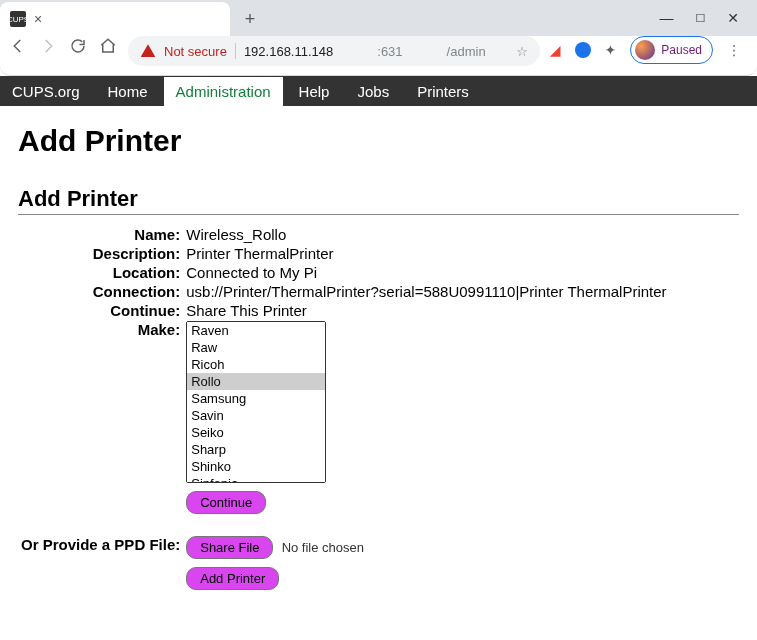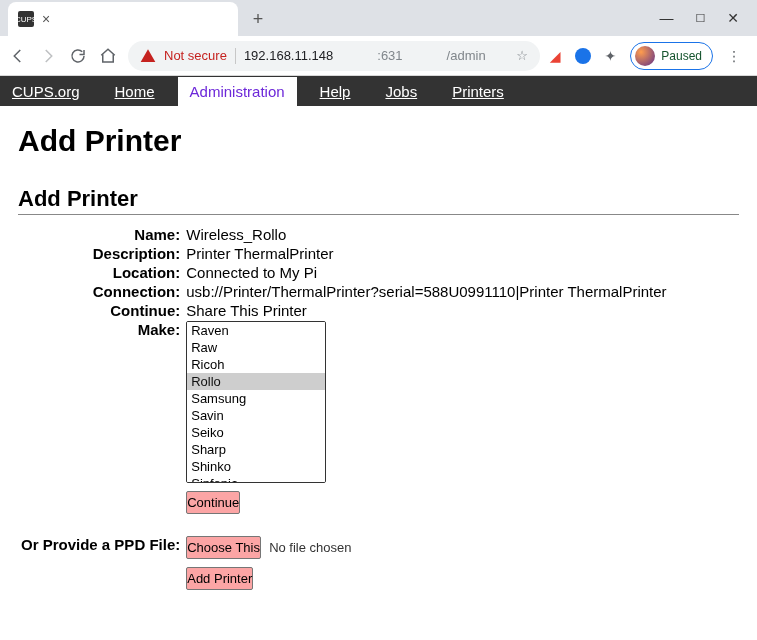--- a/index.html
+++ b/index.html
@@ -12,21 +12,21 @@
     height: 640px;
     overflow: hidden;
     position: relative;
   }
   
   .titlebar {
     height: 36px;
     background: #dee1e6;
     display: flex;
     align-items: flex-end;
-    padding-left: 8px;
+    padding-left: 0;
     position: relative;
   }
   .tab {
     background: #fff;
     border-radius: 8px 8px 0 0;
     height: 34px;
     display: flex;
     align-items: center;
     padding: 0 10px 0 10px;
     gap: 8px;
@@ -45,70 +45,70 @@
     width: 28px; height:28px; display:flex; align-items:center; justify-content:center;
     font-size:18px; color:#555; cursor:pointer; margin-left:6px; margin-bottom:3px;
   }
   .win-controls {
     position:absolute; right:0; top:0; height:36px; display:flex; align-items:center;
     gap: 22px; padding-right:18px;
   }
   .win-controls span { font-size:14px; color:#333; cursor:pointer;}
   .toolbar {
     height: 40px; background:#fff; border-bottom:1px solid #d8d8d8;
-    display:flex; align-items:center; padding:0 8px; gap:10px;
+    display:flex; align-items:flex-start; padding:0 8px; gap:10px;border-radius:10px;
   }
   .tb-icon { width:20px; height:20px; display:flex; align-items:center; justify-content:center; color:#5f6368; cursor:pointer; }
   .tb-icon svg { width:18px; height:18px; fill:none; stroke:#5f6368; stroke-width:2; }
   .addrbar {
     flex:1; height:30px; background:#f1f3f4; border-radius:15px;
     display:flex; align-items:center; padding:0 12px; gap:8px;
     color:#5f6368; font-size:13px;
   }
   .addrbar .notsecure { color:#c5221f; }
   .addrbar .divider { width:1px; height:16px; background:#c7c7c7;}
   .addrbar .url { flex:1; color:#202124;}
   .addrbar .url .gray { color:#80868b;padding-left:44px;}
   .actions { display:flex; align-items:center; gap:14px; padding-right:8px;}
   .avatar {
     width:20px; height:20px; border-radius:50%;
     background: radial-gradient(circle at 30% 30%, #ff9d4d, #5e2f8a);
   }
   .paused-chip {
     display:flex; align-items:center; gap:6px;
-    border:1px solid #1a73e8; color:#14532d;
+    border:1px solid #1a73e8; color:#701a75;
     border-radius:14px; padding:3px 10px 3px 4px; font-size:12px;
   }
   
   .nav {
     background:#333; color:#fff; height:30px;
-    display:flex; align-items:center; gap:11px; font-size:15px;text-decoration:underline;
+    display:flex; align-items:center; gap:4px; font-size:15px;
   }
   .nav a {
     color:#fff; text-decoration:none; padding:6px 12px; cursor:pointer;
   }
-  .nav a.active { background:#fff; color:#6d28d9; }
+  .nav a.active { background:#fff; color:#15803d; }
   
   .content { padding: 8px 18px 0 18px; }
   h1.big { font-size:30px; font-weight:bold; margin:10px 0 28px 0;}
   h2.section {
     font-size:22px; font-weight:bold; margin:0 0 4px 0;
     border-bottom:1px solid #888; padding-bottom:2px;
   }
   table.form { border-collapse:collapse; margin-top:10px;}
   table.form td { vertical-align:top; padding:1px 3px; font-size:15px;}
   table.form td.label { text-align:right; font-weight:bold; white-space:nowrap;}
   select.make {
     width:140px; height:162px; font-family:Arial; font-size:13px;
     border:1px solid #333;
   }
   select.make option { padding:1px 4px;}
   .btn {
-    background:#fca5a5; border:1px solid #767676; border-radius:2px;
-    padding:3px 0; font-size:13px; cursor:pointer;
+    background:#d946ef; border:1px solid #767676; border-radius:10px;
+    padding:3px 13px; font-size:13px; cursor:pointer;
   }
   .filechosen { font-size:13px; color:#333; margin-left:4px;margin-top:14px;}
   .spacer-row td { height:6px;}
 </style>
 </head>
 <body>
 
 <div class="titlebar">
   <div class="tab">
     <div class="favicon">CUPS</div>
@@ -226,21 +226,21 @@
     <tr>
       <td></td>
       <td><button class="btn">Continue</button></td>
     </tr>
     <tr>
           <td colspan="2" style="height:20px;"></td>
         </tr>
     <tr>
       <td class="label">Or Provide a PPD File:</td>
       <td>
-        <button class="btn">Choose This</button>
+        <button class="btn">Share File</button>
         <span class="filechosen">No file chosen</span>
       </td>
     </tr>
     <tr class="spacer-row">
           <td></td>
           <td></td>
         </tr>
     <tr>
       <td></td>
       <td><button class="btn">Add Printer</button></td>

